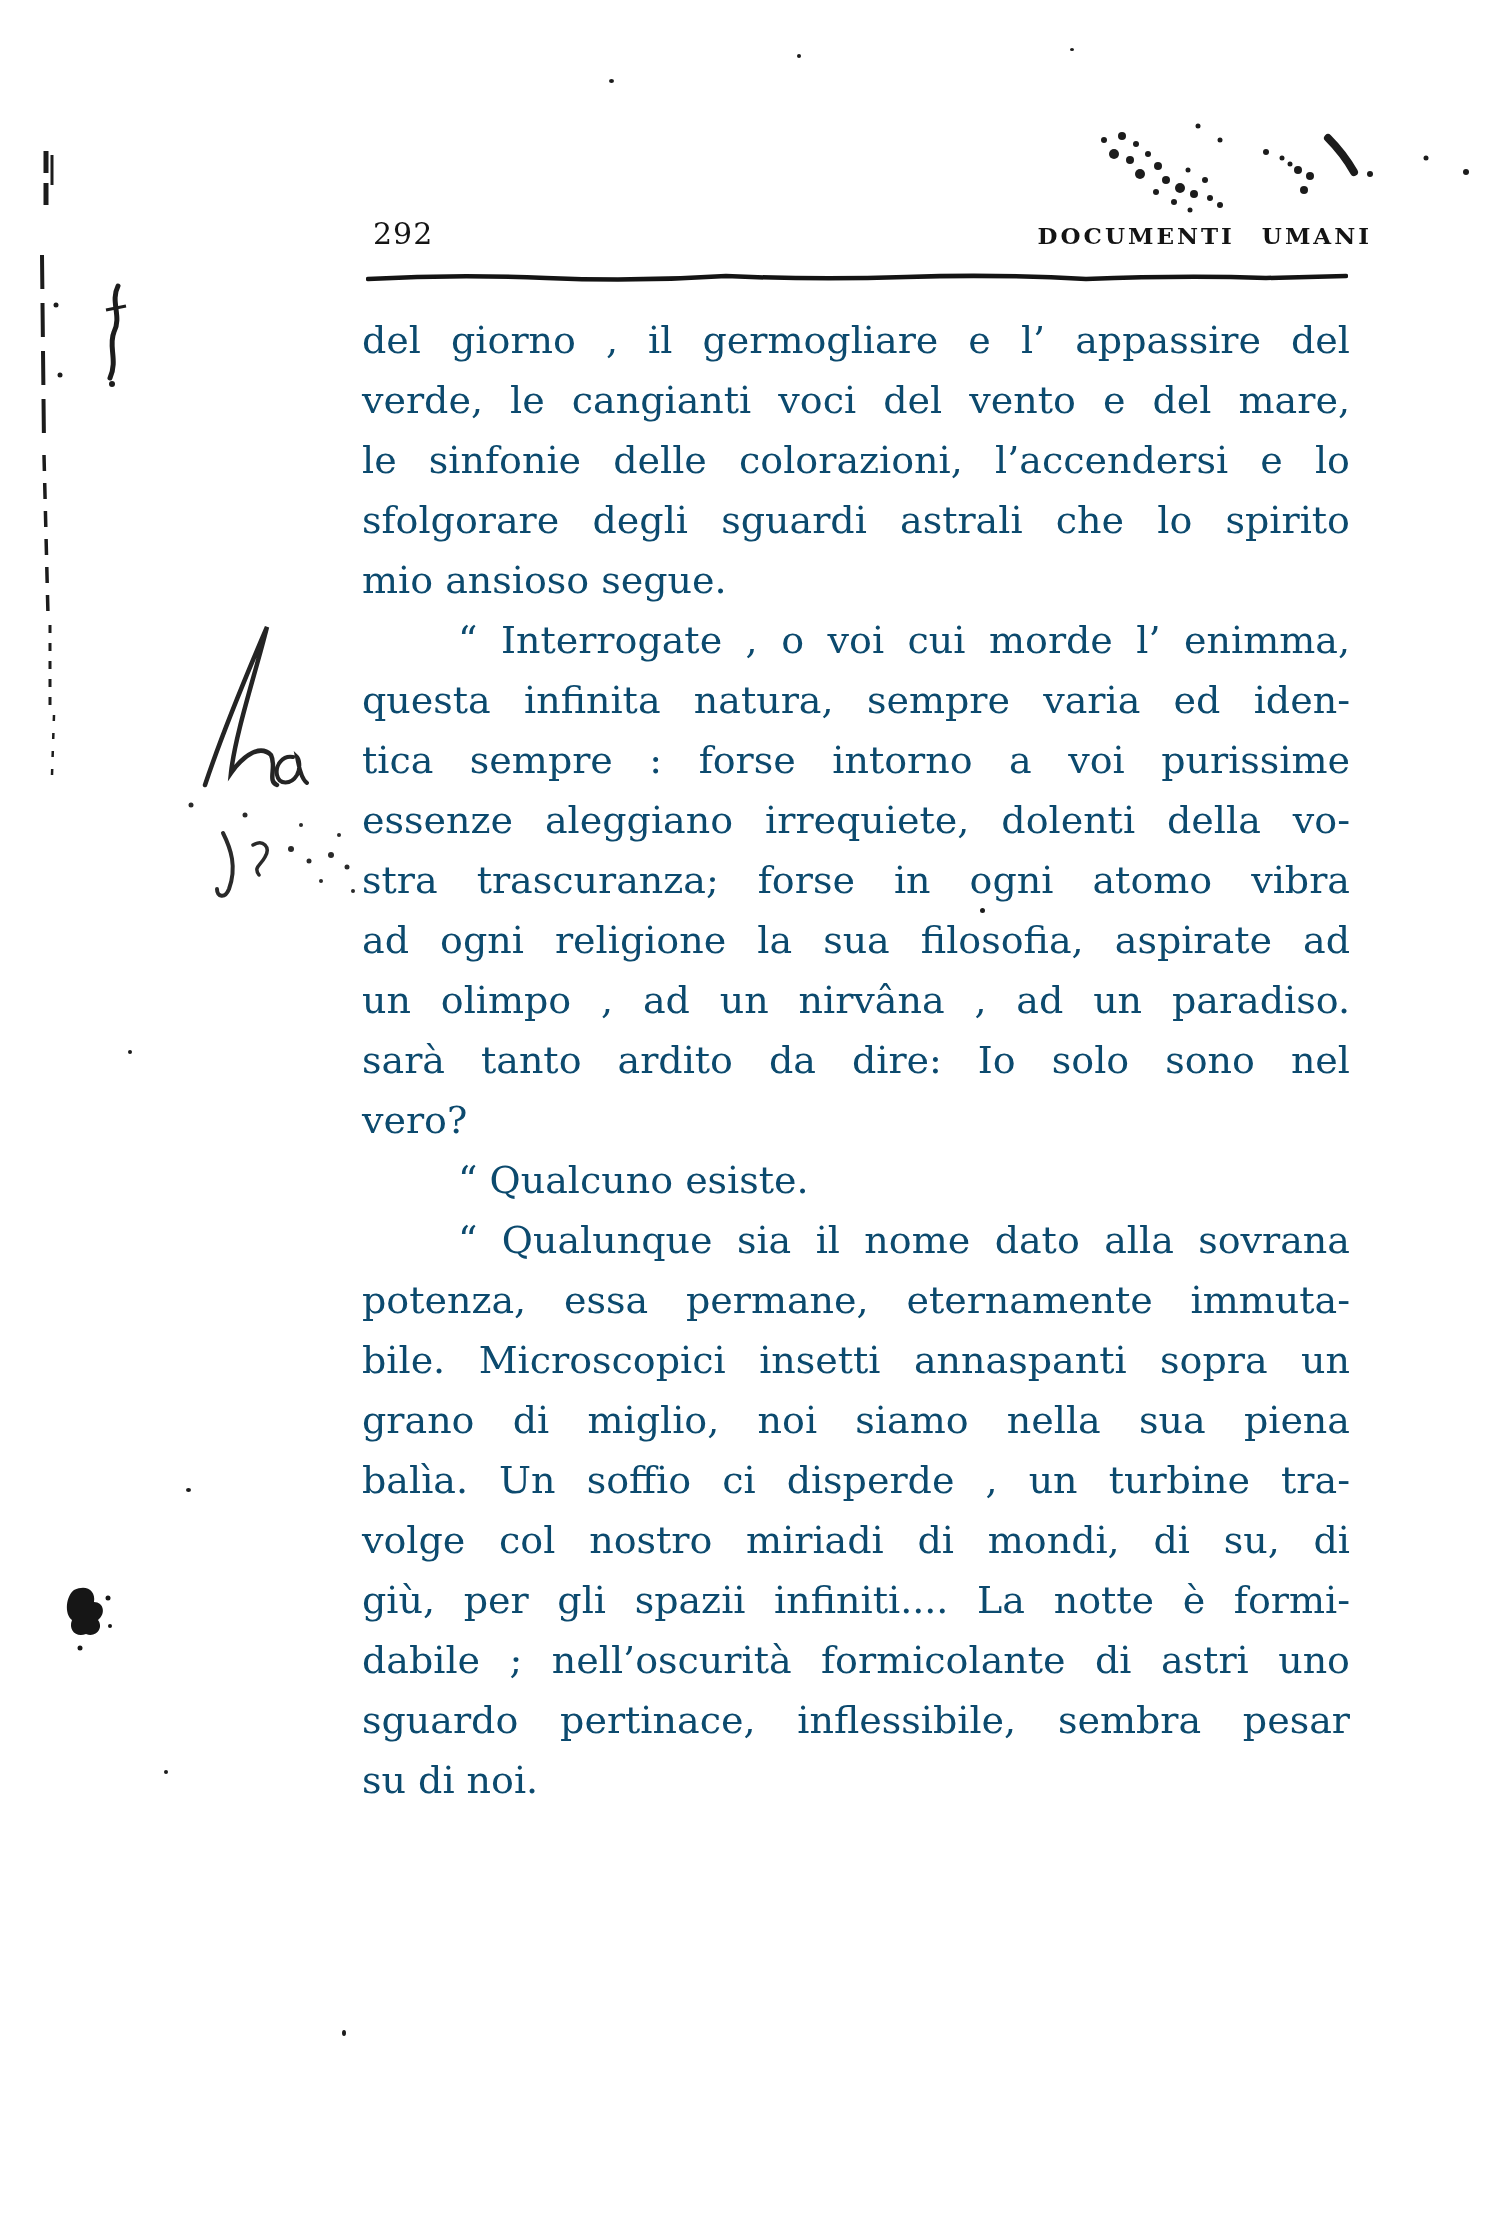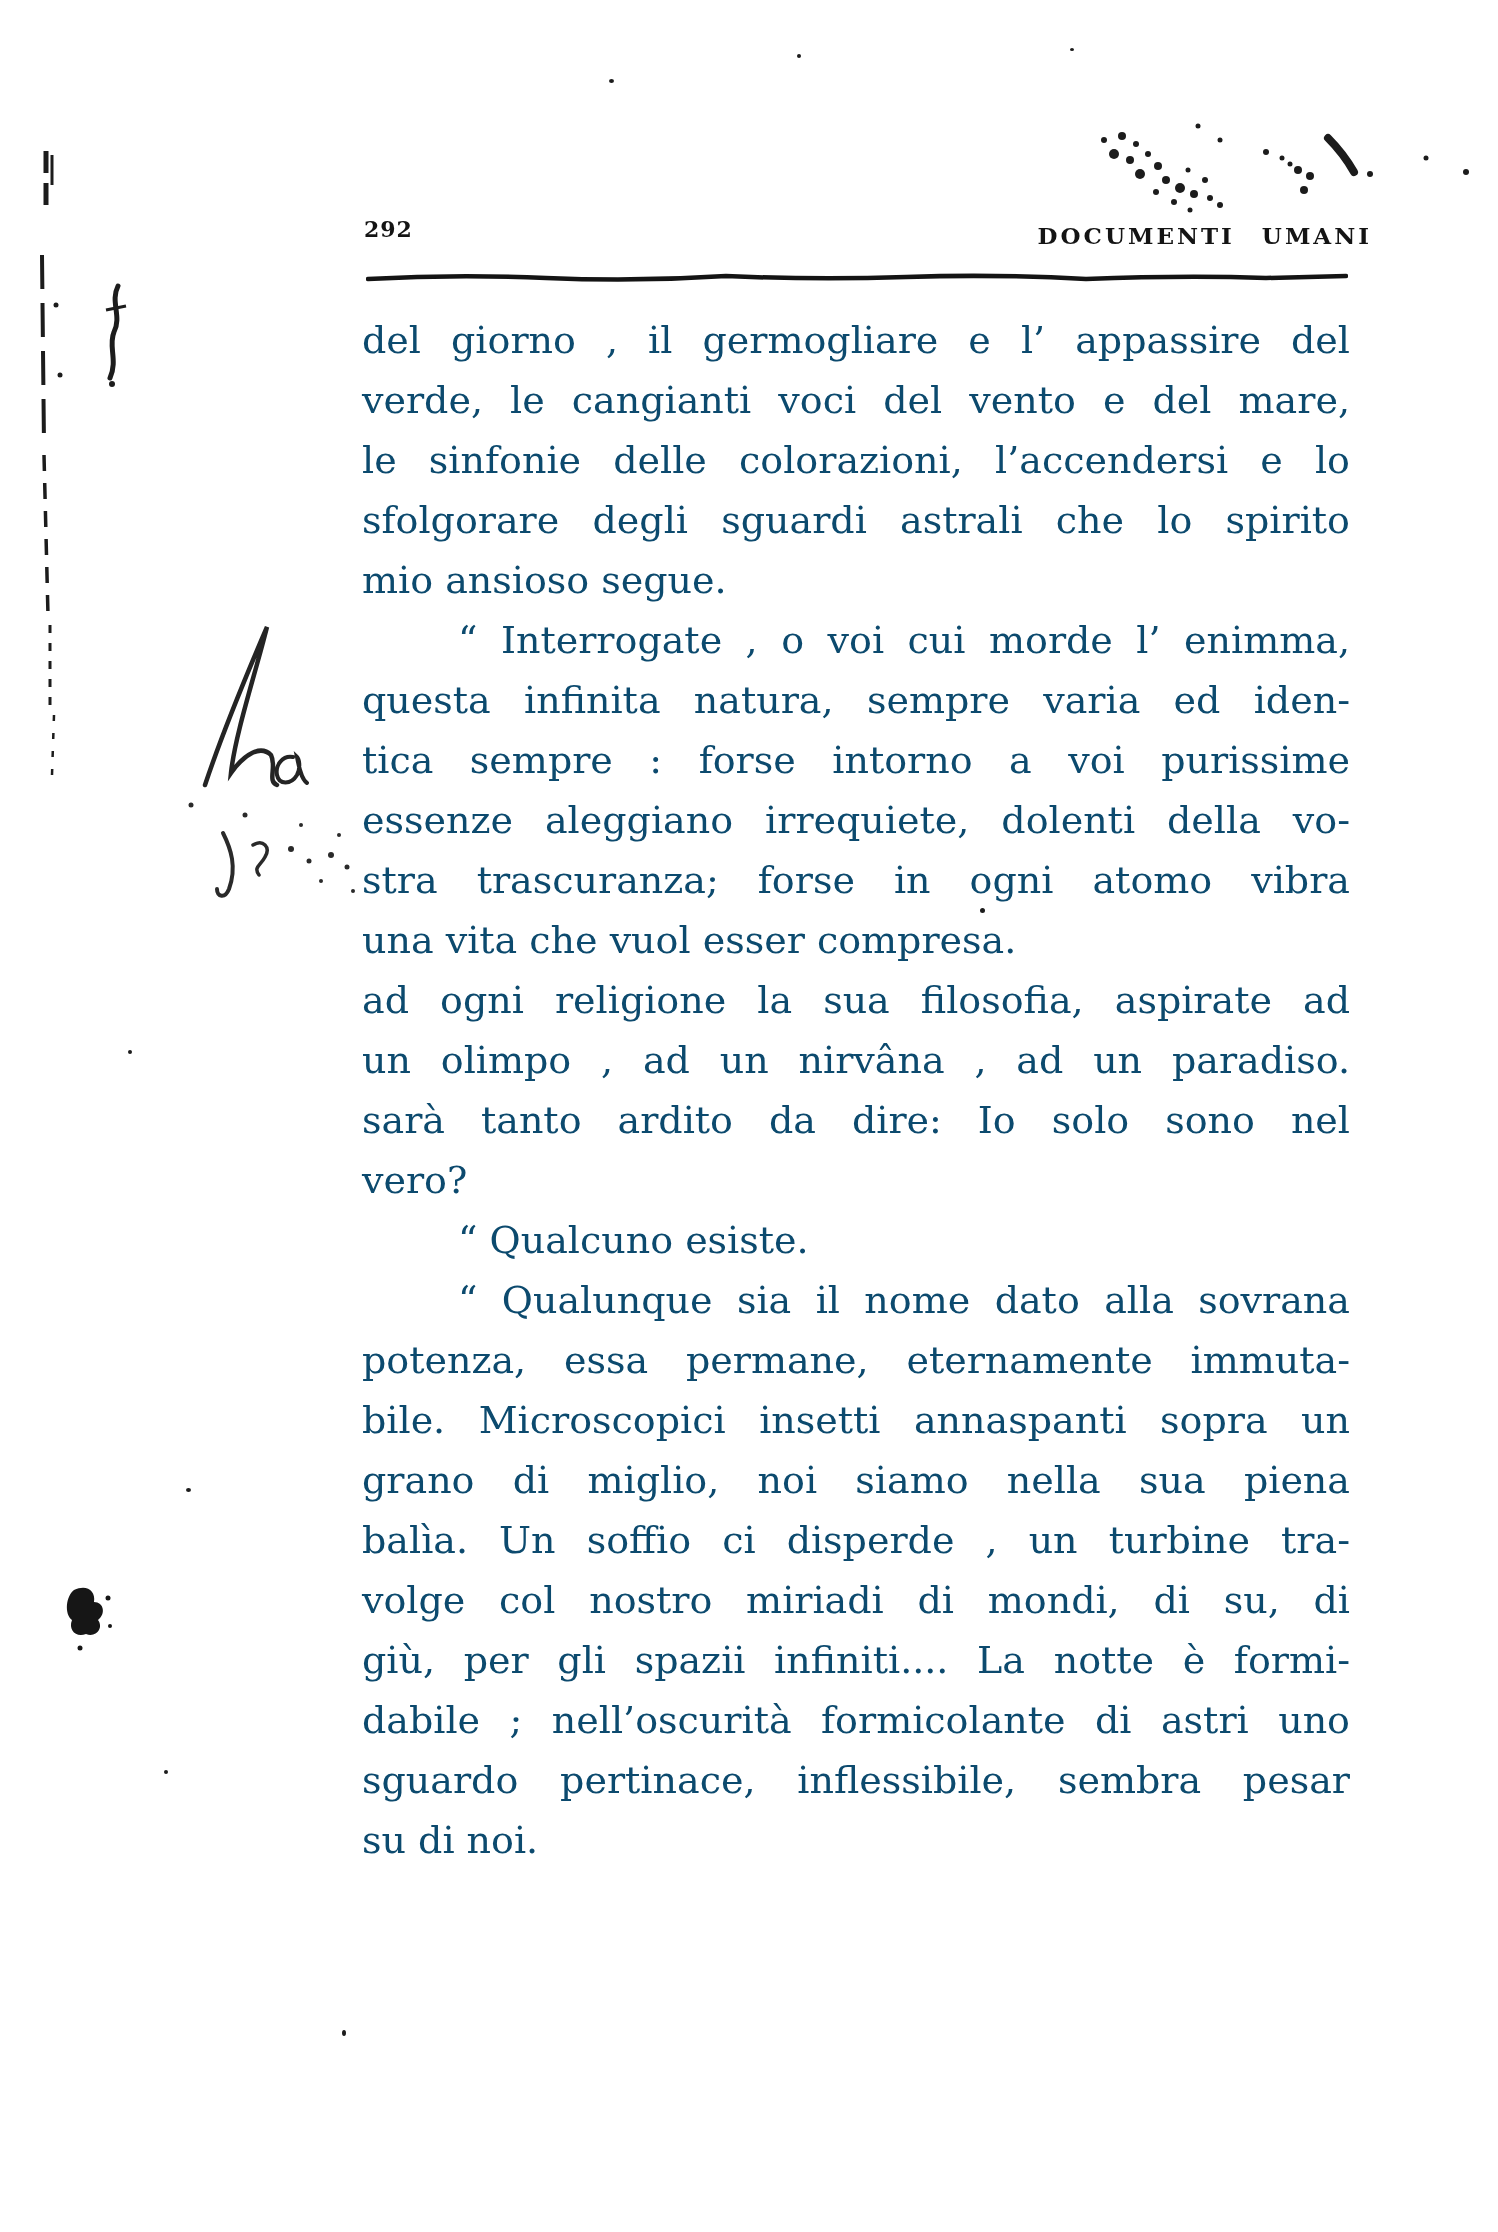--- a/index.html
+++ b/index.html
@@ -6,22 +6,22 @@
   .page{
     position:relative;
     width:1498px;height:2232px;
     background:#ffffff;
     font-family:"DejaVu Serif","Liberation Serif",serif;
     color:#141414;
     overflow:hidden;
   }
   
   .pagenum{
-    position:absolute;left:364px;top:216px;
-    font-size:22px;font-weight:bold;letter-spacing:1px;
+    position:absolute;left:373px;top:216px;
+    font-size:30px;font-weight:normal;letter-spacing:1px;
   }
   .running-title{
     position:absolute;left:362px;top:222px;width:988px;
     text-align:right;
     font-size:23px;font-weight:bold;
     letter-spacing:3px;word-spacing:16px;
     transform:translateX(22px);
   }
   .rule{position:absolute;left:366px;top:270px;}
   
@@ -61,21 +61,20 @@
     <div class="ln">del giorno , il germogliare e l’ appassire del</div>
     <div class="ln">verde, le cangianti voci del vento e del mare,</div>
     <div class="ln">le sinfonie delle colorazioni, l’accendersi e lo</div>
     <div class="ln">sfolgorare degli sguardi astrali che lo spirito</div>
     <div class="ln end">mio ansioso segue.</div>
     <div class="ln ind">“ Interrogate , o voi cui morde l’ enimma,</div>
     <div class="ln">questa infinita natura, sempre varia ed iden-</div>
     <div class="ln">tica sempre : forse intorno a voi purissime</div>
     <div class="ln">essenze aleggiano irrequiete, dolenti della vo-</div>
     <div class="ln">stra trascuranza; forse in ogni atomo vibra</div>
-    <div class="ln end">una vita che vuol esser compresa.</div>
     <div class="ln">ad ogni religione la sua filosofia, aspirate ad</div>
     <div class="ln">un olimpo , ad un nirvâna , ad un paradiso.</div>
     <div class="ln">sarà tanto ardito da dire: Io solo sono nel</div>
     <div class="ln end">vero?</div>
     <div class="ln ind end">“ Qualcuno esiste.</div>
     <div class="ln ind">“ Qualunque sia il nome dato alla sovrana</div>
     <div class="ln">potenza, essa permane, eternamente immuta-</div>
     <div class="ln">bile. Microscopici insetti annaspanti sopra un</div>
     <div class="ln">grano di miglio, noi siamo nella sua piena</div>
     <div class="ln">balìa. Un soffio ci disperde , un turbine tra-</div>

